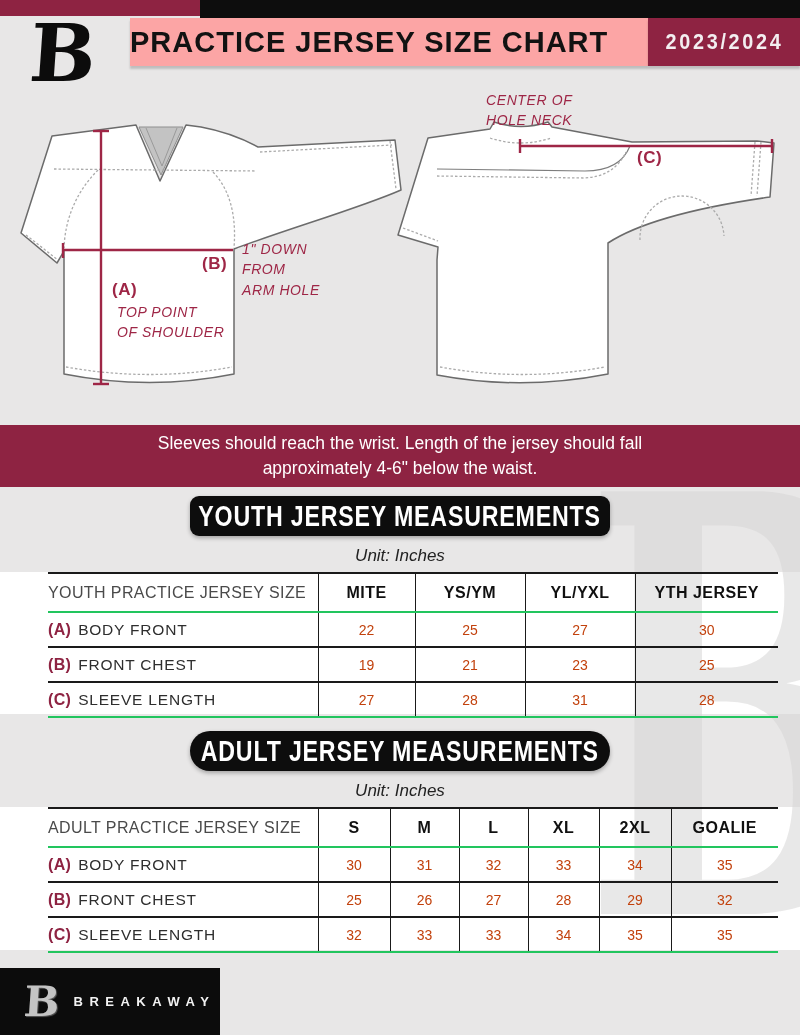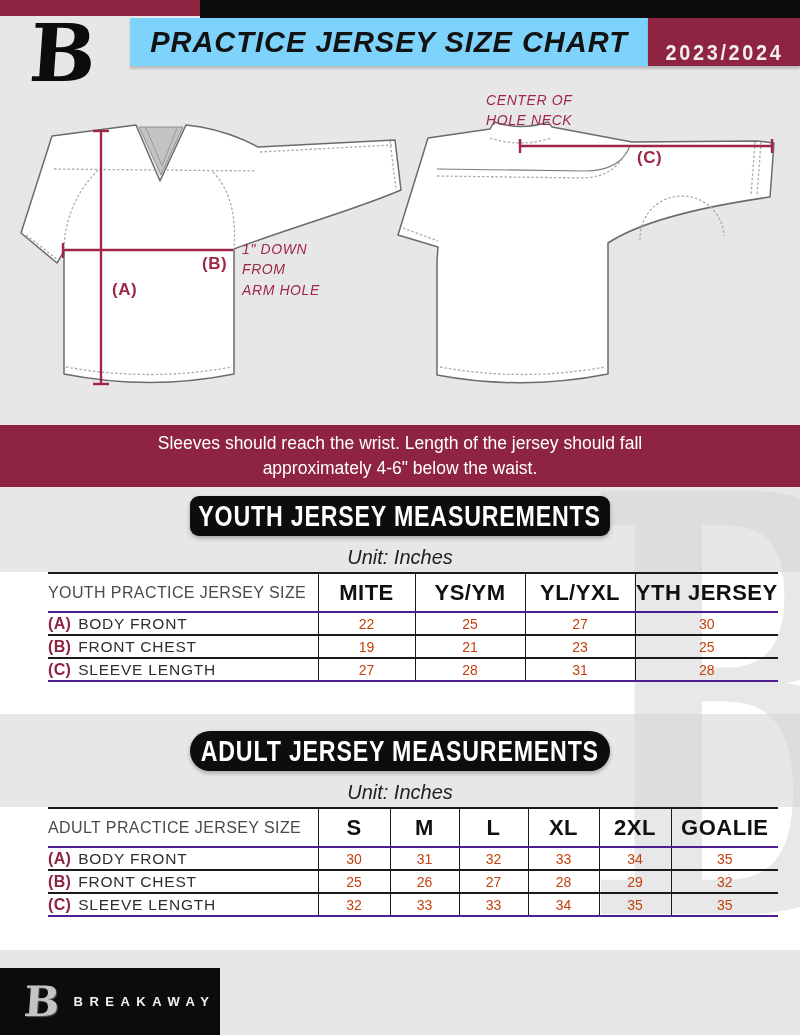--- a/index.html
+++ b/index.html
@@ -5,25 +5,25 @@
   html,body{margin:0;padding:0;}
   body{font-family:"Liberation Sans",sans-serif;background:#9a9a9a;}
   .page{position:relative;width:800px;height:1035px;margin:0 auto;background:#e8e7e7;overflow:hidden;}
   .abs{position:absolute;}
 
   
   .stripe-maroon{left:0;top:0;width:205px;height:16px;background:#8e2342;}
   .stripe-black{left:200px;top:0;width:600px;height:18px;background:#0d0d0d;}
   .brand-logo-top{left:30px;top:14px;font-family:"DejaVu Serif",serif;font-weight:bold;
     font-size:78px;line-height:1;color:#0c0c0c;transform:skewX(-4deg) scaleY(1.02);}
-  .title-box{left:130px;top:18px;width:518px;height:48px;background:#7dd3fc;
-    display:flex;align-items:center;justify-content:center;box-shadow:0 3px 2px rgba(0,0,0,.18);font-style:italic;}
+  .title-box{left:130px;top:18px;width:518px;height:48px;background:#fca5a5;
+    display:flex;align-items:center;box-shadow:0 3px 2px rgba(0,0,0,.18);}
   .title-box span{font-size:29px;font-weight:bold;letter-spacing:1px;color:#121212;white-space:nowrap;}
   .season-box{left:648px;top:18px;width:152px;height:48px;background:#8e2342;
-    display:flex;align-items:flex-end;justify-content:center;box-shadow:0 3px 2px rgba(0,0,0,.18);}
+    display:flex;align-items:center;justify-content:center;box-shadow:0 3px 2px rgba(0,0,0,.18);}
   .season-box span{display:inline-block;font-size:22px;font-weight:bold;letter-spacing:3px;
     color:#f3eef0;transform:scaleX(.9);white-space:nowrap;}
 
   
   .diagram-svg{left:0;top:95px;width:800px;height:330px;}
   .anno{color:#9e2646;white-space:pre-line;}
   .anno-key{font-weight:bold;font-size:17px;letter-spacing:.5px;}
   .anno-text{font-style:italic;font-size:14px;line-height:1.45;letter-spacing:.6px;}
 
   
@@ -39,35 +39,35 @@
   
   .white-zone{left:0;width:800px;background:#ffffff;z-index:0;}
   .wz-youth{top:572px;height:142px;}
   .wz-adult{top:807px;height:143px;}
   .pill{left:190px;width:420px;height:40px;background:#0d0d0d;border-radius:9px;
     display:flex;align-items:center;justify-content:center;z-index:2;box-shadow:0 2px 4px rgba(0,0,0,.3);}
   .pill span{display:inline-block;color:#ffffff;font-size:29px;font-weight:bold;
     letter-spacing:1px;transform:scaleX(.8);white-space:nowrap;}
   .pill-youth{top:496px;}
   .pill-adult{top:731px;border-radius:21px;}
-  .unit{left:0;width:800px;text-align:center;font-style:italic;font-size:20px;color:#222222;z-index:2;}
+  .unit{left:0;width:800px;text-align:center;font-style:italic;font-size:17px;color:#222222;z-index:2;}
   .unit-youth{top:546px;}
   .unit-adult{top:781px;}
 
   
   .size-table{border-collapse:collapse;table-layout:fixed;position:absolute;left:48px;z-index:2;}
   .t-youth{top:572px;width:730px;}
   .t-adult{top:807px;width:730px;}
   .size-table tr{border-top:2px solid #1a1a1a;}
-  .size-table tr:last-child{border-bottom:2px solid #4c1d95;}
+  .size-table tr:last-child{border-bottom:2px solid #22c55e;}
   .size-table th,.size-table td{border-left:1.5px solid #1a1a1a;padding:0;background:transparent;}
   .size-table th:first-child,.size-table td:first-child{border-left:none;}
   .size-table thead th{height:37px;}
-  .size-table tbody tr{height:23px;}
-  .col-head{font-size:22px;font-weight:bold;color:#101010;text-align:center;letter-spacing:.5px;}
+  .size-table tbody tr{height:35px;}
+  .col-head{font-size:16px;font-weight:bold;color:#101010;text-align:center;letter-spacing:.5px;}
   .label-head{font-size:16px;font-weight:normal;color:#4a4a4a;text-align:left;padding-left:13px;letter-spacing:.4px;}
   .row-label{text-align:left;padding-left:24px;font-weight:normal;white-space:nowrap;}
   .row-key{color:#8e2342;font-weight:bold;font-size:16px;letter-spacing:.3px;}
   .row-name{color:#2e2e2e;font-size:15.5px;letter-spacing:.8px;padding-left:7px;}
   .cell-val{text-align:center;font-size:14px;color:#c2410c;}
 
   
   .footer-black{left:0;top:968px;width:220px;height:67px;background:#0c0c0c;z-index:2;
     display:flex;align-items:center;}
   .footer-logo{font-family:"DejaVu Serif",serif;font-weight:bold;font-size:42px;line-height:1;
@@ -130,20 +130,22 @@
       <path d="M 93,131 L 109,131"></path>
       <path d="M 93,384 L 109,384"></path>
       <path d="M 63,250 L 233,250"></path>
       <path d="M 63,243 L 63,258"></path>
       <path d="M 520,146 L 772,146"></path>
       <path d="M 520,139 L 520,153"></path>
       <path d="M 772,139 L 772,153"></path>
     </g>
   </svg>
   <div class="abs anno anno-key" style="left:112px;top:280px;">(A)</div>
+  <div class="abs anno anno-text" style="left:117px;top:302px;">TOP POINT
+OF SHOULDER</div>
   <div class="abs anno anno-key" style="left:202px;top:254px;">(B)</div>
   <div class="abs anno anno-text" style="left:242px;top:239px;">1" DOWN
 FROM
 ARM HOLE</div>
   <div class="abs anno anno-key" style="left:637px;top:148px;">(C)</div>
   <div class="abs anno anno-text" style="left:486px;top:90px;">CENTER OF
 HOLE NECK</div>
 
   <div class="abs note-banner">
     <div>Sleeves should reach the wrist. Length of the jersey should fall

